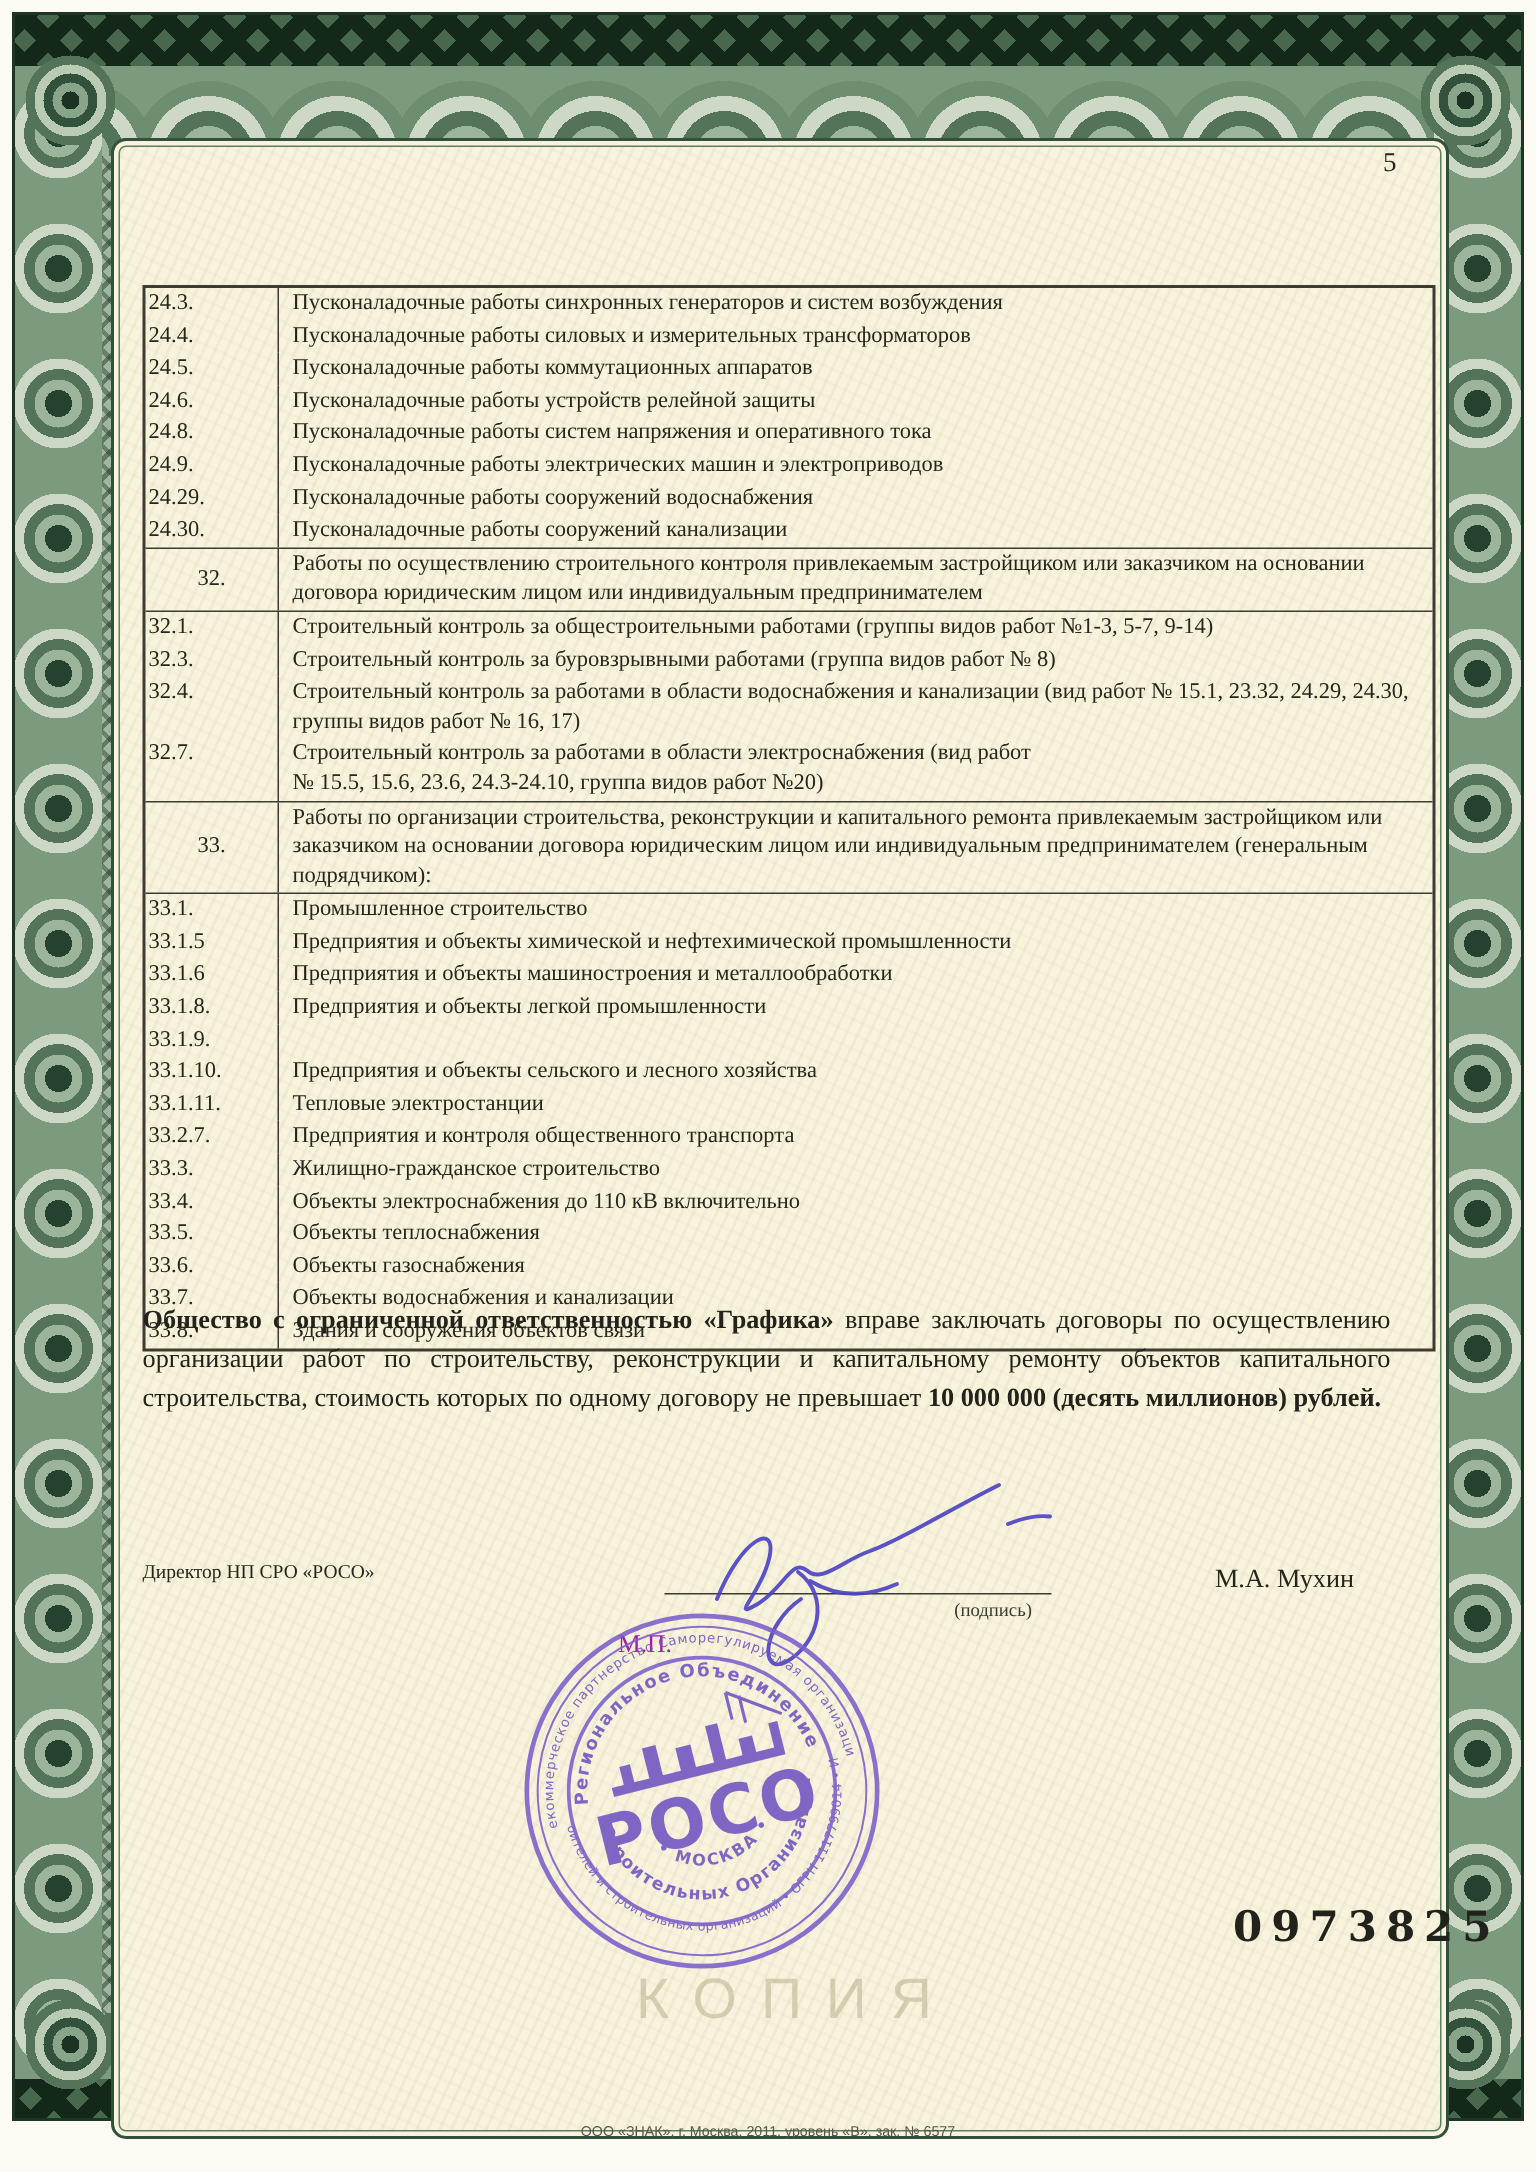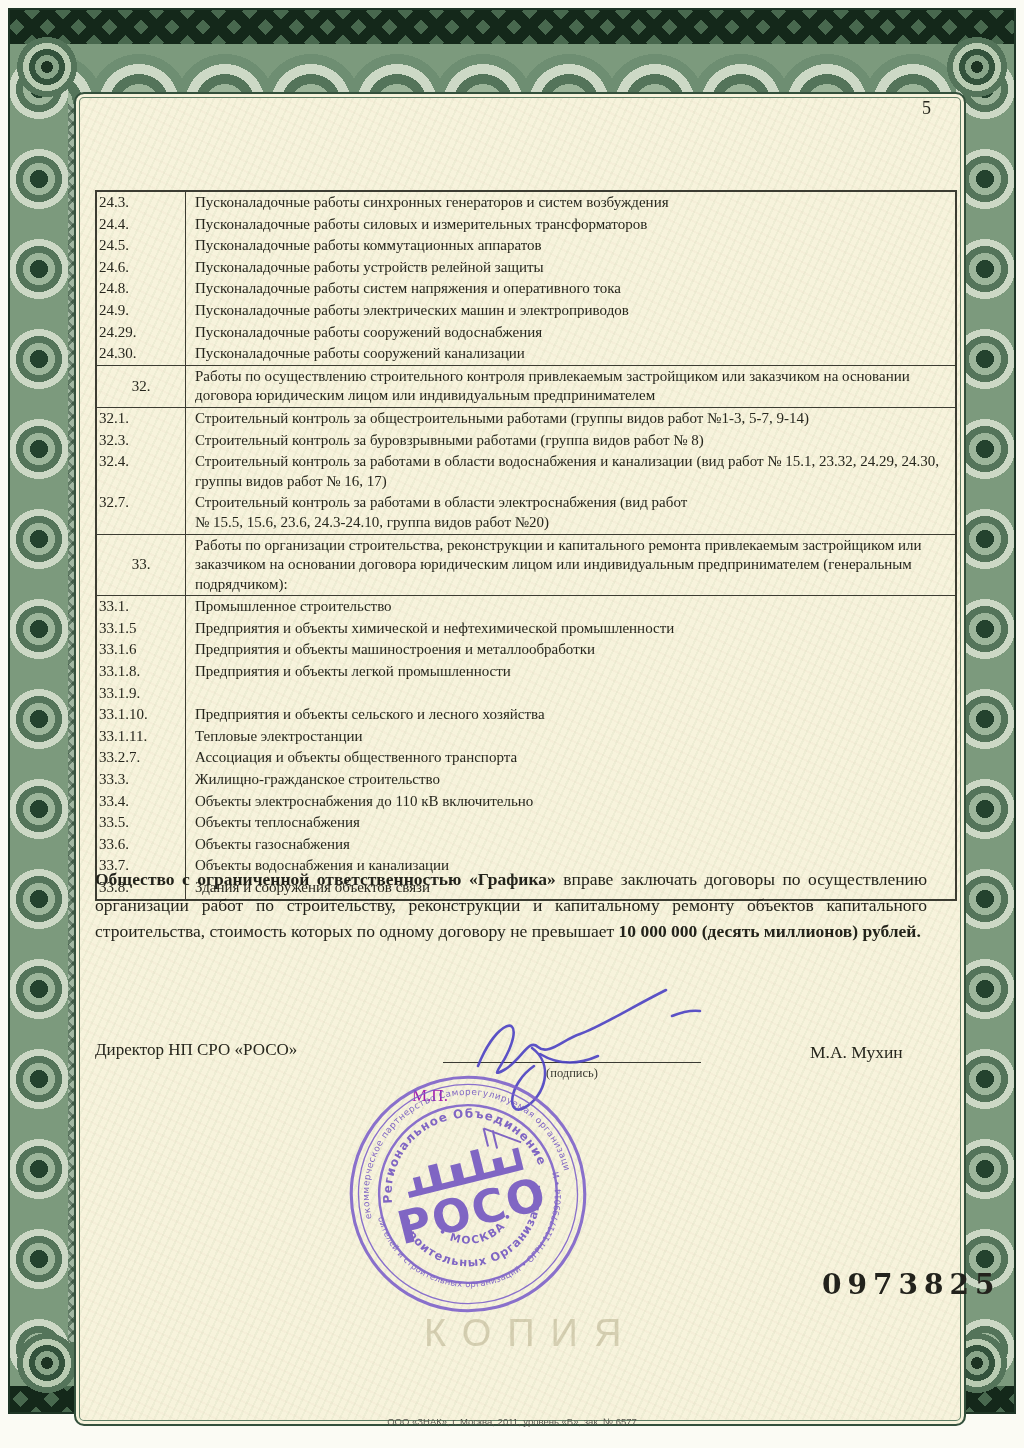--- a/index.html
+++ b/index.html
@@ -68,24 +68,24 @@
     padding:1px 2px;}
   .t-row.hdr .t-num{display:flex;align-items:center;justify-content:center;}
   .t-desc{flex:1;padding:1px 8px 1px 9px;white-space:pre-line;}
   
   .statement{
     position:absolute;left:95px;top:866px;width:832px;
     font-size:17.5px;line-height:26px;text-align:justify;color:#23231b;
   }
   .statement b{font-weight:bold;}
   
-  .sig-title{position:absolute;left:95px;top:1040px;font-size:17px;}
+  .sig-title{position:absolute;left:95px;top:1040px;font-size:13px;}
   .sig-name{position:absolute;left:810px;top:1042px;font-size:17.5px;}
   .sig-rule{position:absolute;left:443px;top:1062px;width:258px;border-top:1.5px solid #3a3a32;}
-  .sig-caption{position:absolute;left:443px;top:1066px;width:258px;text-align:center;font-size:12.5px;color:#3a3a32;}
+  .sig-caption{position:absolute;left:430px;top:1066px;width:258px;text-align:right;font-size:12.5px;color:#3a3a32;}
   .seal-mark{position:absolute;left:412px;top:1086px;font-size:17px;color:#a21caf;}
   .sig-ink{position:absolute;left:420px;top:968px;width:320px;height:160px;pointer-events:none;}
   
   .stamp{position:absolute;left:344px;top:1070px;width:248px;height:248px;
     transform:rotate(-14deg);opacity:.88;}
   
   .serial{position:absolute;left:790px;top:1268px;font-size:28px;font-weight:bold;
     letter-spacing:6px;color:#22221c;font-family:"DejaVu Serif", serif;margin-left:32px;}
   .copy-mark{position:absolute;left:424px;top:1312px;font-size:38px;font-weight:normal;
     letter-spacing:16px;color:rgba(168,158,118,.42);
@@ -194,21 +194,21 @@
       <div class="t-row">
         <div class="t-num">33.1.10.</div>
         <div class="t-desc">Предприятия и объекты сельского и лесного хозяйства</div>
       </div>
       <div class="t-row">
         <div class="t-num">33.1.11.</div>
         <div class="t-desc">Тепловые электростанции</div>
       </div>
       <div class="t-row">
         <div class="t-num">33.2.7.</div>
-        <div class="t-desc">Ассоциация и объекты общественного транспорта</div>
+        <div class="t-desc">Предприятия и контроля общественного транспорта</div>
       </div>
       <div class="t-row">
         <div class="t-num">33.3.</div>
         <div class="t-desc">Жилищно-гражданское строительство</div>
       </div>
       <div class="t-row">
         <div class="t-num">33.4.</div>
         <div class="t-desc">Объекты электроснабжения до 110 кВ включительно</div>
       </div>
       <div class="t-row">

